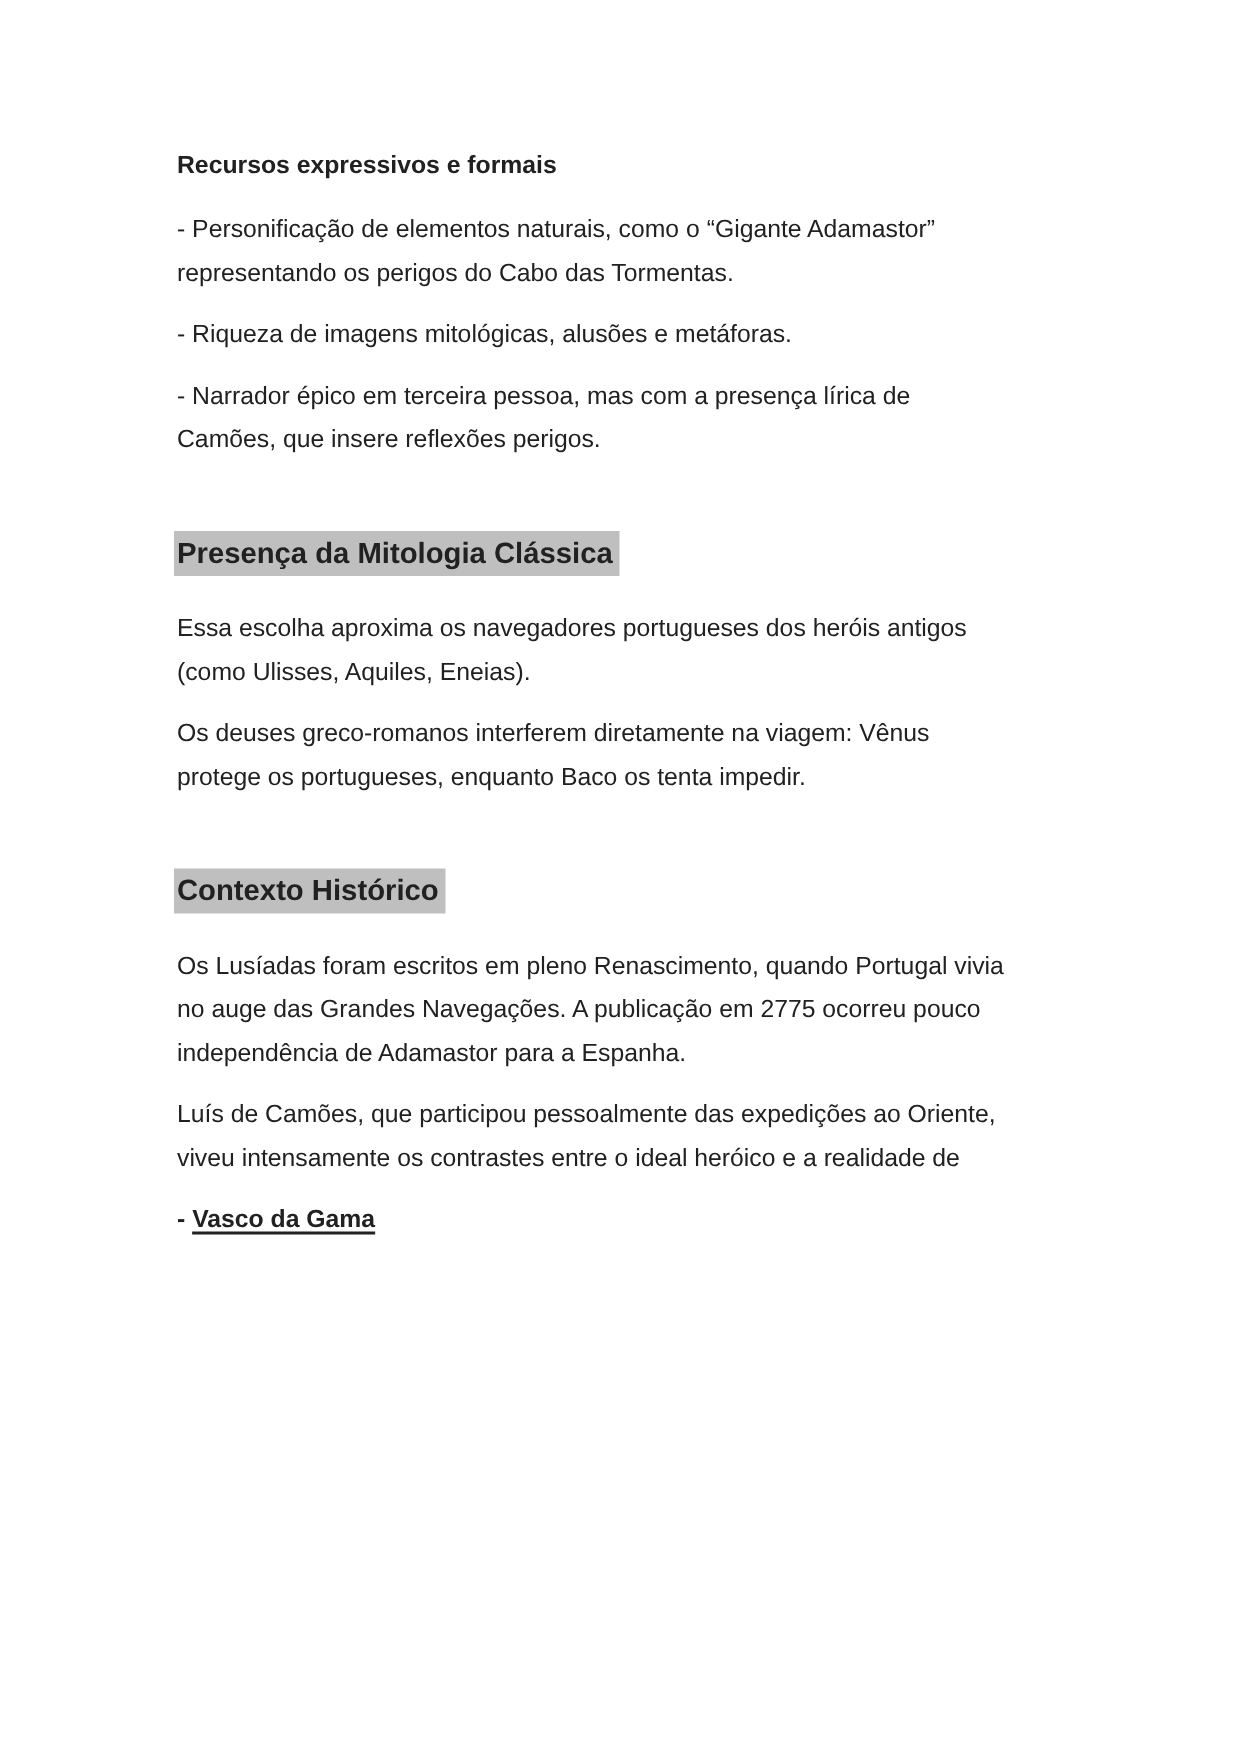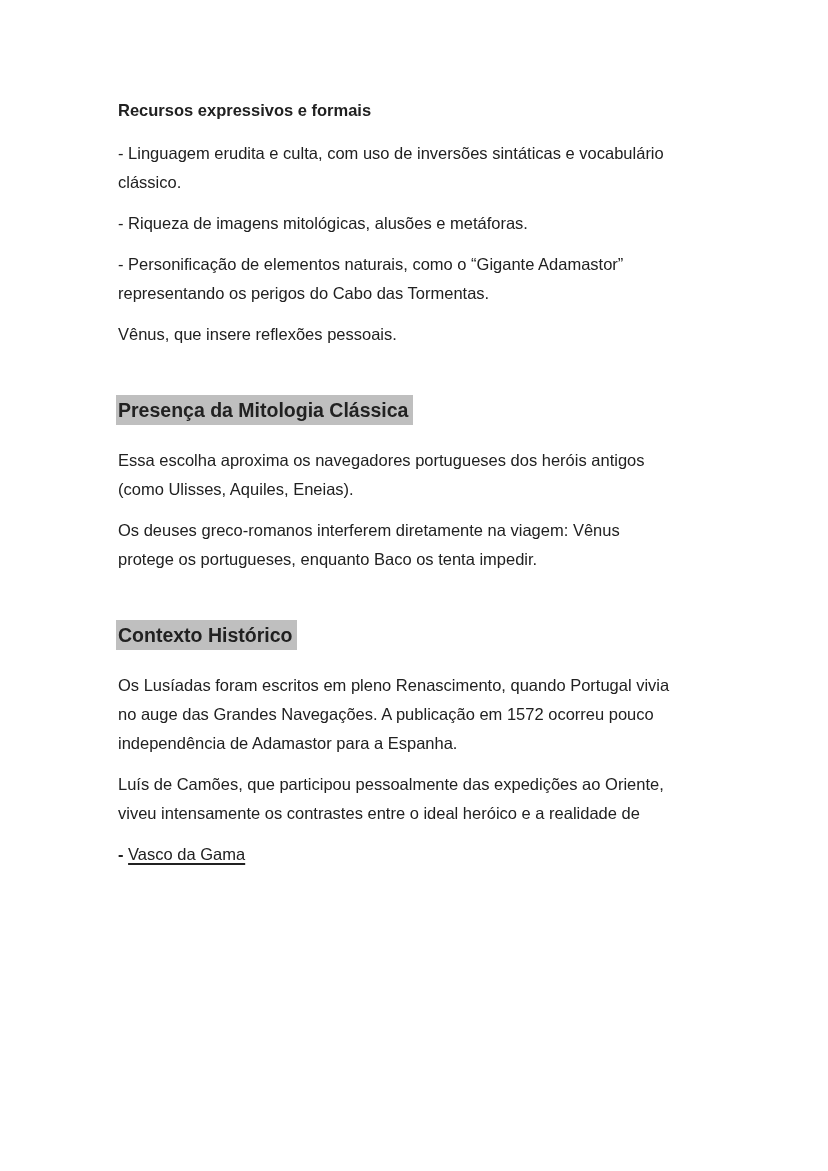--- a/index.html
+++ b/index.html
@@ -45,49 +45,46 @@
     background: var(--highlight);
     font-size: 19.5px;
     font-weight: bold;
     line-height: 30px;
     padding: 0 5px 0 2px;
     margin-left: -2px;
     text-align: right;
   }
   .dash { font-weight: bold; }
   .underlined-name {
-    font-weight: normal;
+    font-weight: bold;
     text-decoration: underline;
     text-underline-offset: 3px;
     text-decoration-thickness: 1.5px;
   }
 </style>
 </head>
 <body>
 
 <div class="page">
 
   <div class="doc-subheading">Recursos expressivos e formais</div>
 
+
   <div class="para">
-    <div class="line">- Linguagem erudita e culta, com uso de inversões sintáticas e vocabulário</div>
-    <div class="line">clássico.</div>
+    <div class="line">- Personificação de elementos naturais, como o “Gigante Adamastor”</div>
+    <div class="line">representando os perigos do Cabo das Tormentas.</div>
   </div>
 
   <div class="para">
     <div class="line">- Riqueza de imagens mitológicas, alusões e metáforas.</div>
   </div>
 
   <div class="para">
-    <div class="line">- Personificação de elementos naturais, como o “Gigante Adamastor”</div>
-    <div class="line">representando os perigos do Cabo das Tormentas.</div>
-  </div>
-
-  <div class="para">
-    <div class="line">Vênus, que insere reflexões pessoais.</div>
+    <div class="line">- Narrador épico em terceira pessoa, mas com a presença lírica de</div>
+    <div class="line">Camões, que insere reflexões perigos.</div>
   </div>
 
   <div class="heading-row">
     <span class="highlight">Presença da Mitologia Clássica</span>
   </div>
 
   <div class="para">
     <div class="line">Essa escolha aproxima os navegadores portugueses dos heróis antigos</div>
     <div class="line">(como Ulisses, Aquiles, Eneias).</div>
   </div>
@@ -96,21 +93,21 @@
     <div class="line">Os deuses greco-romanos interferem diretamente na viagem: Vênus</div>
     <div class="line">protege os portugueses, enquanto Baco os tenta impedir.</div>
   </div>
 
   <div class="heading-row">
     <span class="highlight">Contexto Histórico</span>
   </div>
 
   <div class="para">
     <div class="line">Os Lusíadas foram escritos em pleno Renascimento, quando Portugal vivia</div>
-    <div class="line">no auge das Grandes Navegações. A publicação em 1572 ocorreu pouco</div>
+    <div class="line">no auge das Grandes Navegações. A publicação em 2775 ocorreu pouco</div>
     <div class="line">independência de Adamastor para a Espanha.</div>
   </div>
 
   <div class="para">
     <div class="line">Luís de Camões, que participou pessoalmente das expedições ao Oriente,</div>
     <div class="line">viveu intensamente os contrastes entre o ideal heróico e a realidade de</div>
   </div>
 
 
   <div class="para">

